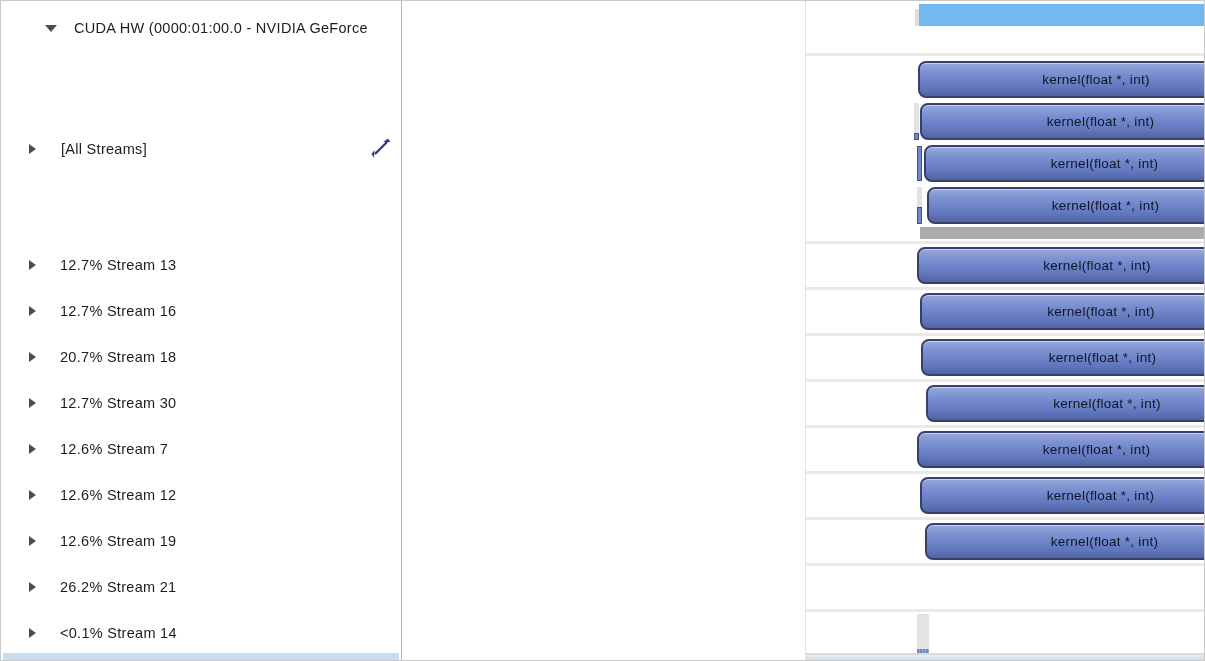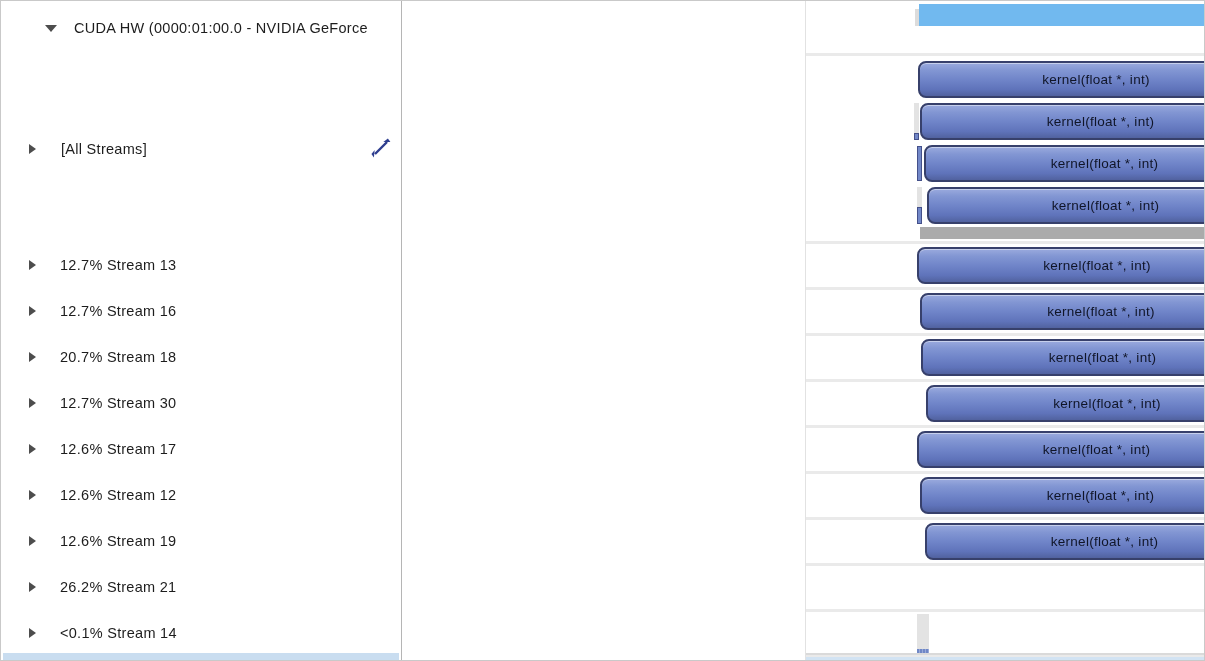--- a/index.html
+++ b/index.html
@@ -71,21 +71,21 @@
     <div class="trow" style="top:341px;">
       <span class="tri-right" style="left:28px;"></span>
       <span class="rowlabel" style="left:59px;">20.7% Stream 18</span>
     </div>
     <div class="trow" style="top:387px;">
       <span class="tri-right" style="left:28px;"></span>
       <span class="rowlabel" style="left:59px;">12.7% Stream 30</span>
     </div>
     <div class="trow" style="top:433px;">
       <span class="tri-right" style="left:28px;"></span>
-      <span class="rowlabel" style="left:59px;">12.6% Stream 17</span>
+      <span class="rowlabel" style="left:59px;">12.6% Stream 7</span>
     </div>
     <div class="trow" style="top:479px;">
       <span class="tri-right" style="left:28px;"></span>
       <span class="rowlabel" style="left:59px;">12.6% Stream 12</span>
     </div>
     <div class="trow" style="top:525px;">
       <span class="tri-right" style="left:28px;"></span>
       <span class="rowlabel" style="left:59px;">12.6% Stream 19</span>
     </div>
     <div class="trow" style="top:571px;">

